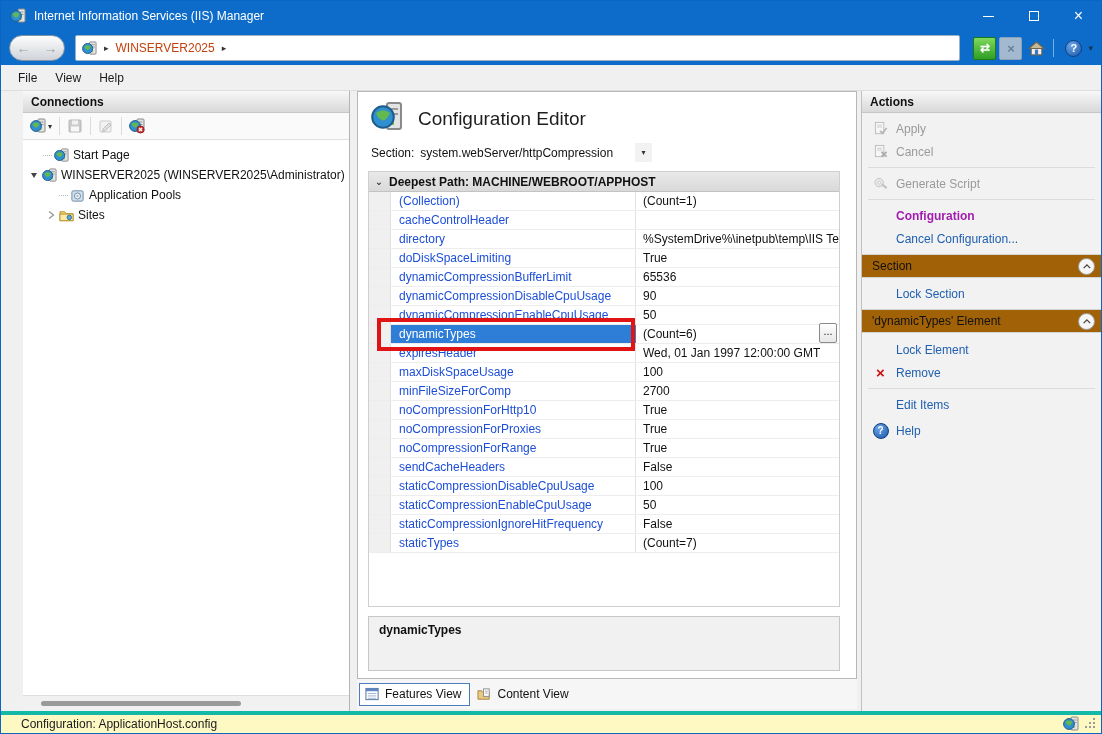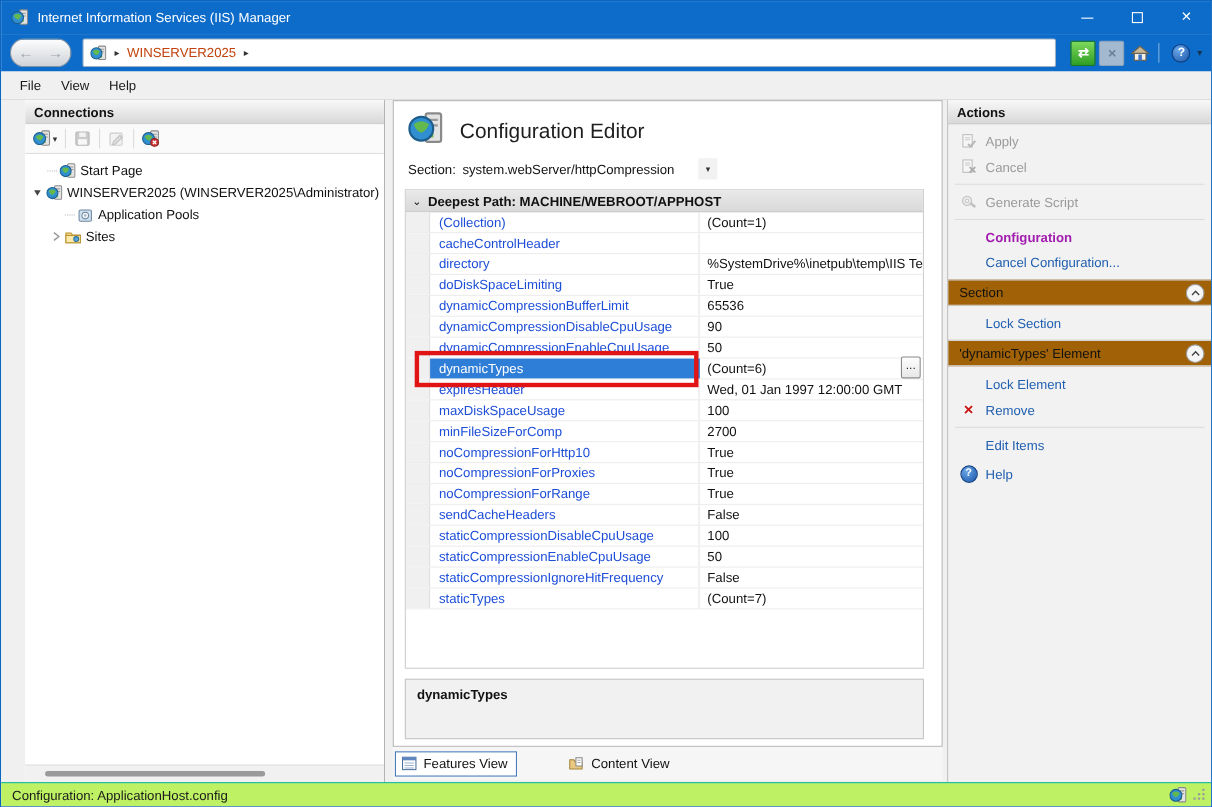--- a/index.html
+++ b/index.html
@@ -75,21 +75,21 @@
   .gvalue { flex:1; padding-left:7px; color:#111; }
   .grow.sel .gname { background:#2e7dd6; color:#fff; border-right-color:#2e7dd6; }
   .ellipsis-btn { position:absolute; right:2px; top:151px; width:18px; height:20px; background:linear-gradient(#fefefe,#e7e7e7); border:1px solid #8a8a8a; border-radius:2px; font-size:11px; line-height:9px; color:#222; display:flex; align-items:flex-start; justify-content:center; padding-top:3px; cursor:pointer; }
   .redbox { position:absolute; border:4px solid #e01414; background:transparent; pointer-events:none; }
   .redbox.name-box { left:8px; top:146px; width:258px; height:33px; }
   .redbox.btn-box { left:558px; top:144px; width:37px; height:37px; }
 
   .desc-box { margin:9px 16px 0 10px; height:55px; background:#f1f1f1; border:1px solid #c6c6c6; padding:6px 10px; font-size:12px; font-weight:bold; color:#111; flex:0 0 auto; }
 
   
-  .tabstrip { height:30px; display:flex; align-items:center; padding-left:2px; background:#f6f6f6;gap:40px; }
+  .tabstrip { height:30px; display:flex; align-items:center; padding-left:2px; background:#f6f6f6; }
   .tab { display:flex; align-items:center; font-size:12px; color:#111; padding:3px 8px 3px 5px; margin-right:2px; cursor:default; }
   .tab .tabicon { margin-right:5px; display:flex; }
   .tab.active { background:#fff; border:1px solid #4a7ebb; }
 
   
   .actions { width:240px; background:#f2f2f2; border-left:1px solid #c0c0c0; display:flex; flex-direction:column; flex:0 0 auto; }
   .actions-body { flex:1; overflow:hidden; padding-top:4px; }
   .act-item { display:flex; align-items:center; height:23px; padding-left:10px; font-size:12px; cursor:pointer; }
   .act-item .aicon { width:17px; margin-right:7px; display:flex; justify-content:center; flex:0 0 auto; }
   .act-item .aspacer { width:24px; flex:0 0 auto; }
@@ -97,21 +97,21 @@
   .act-item.disabled .aicon { opacity:.45; filter:grayscale(1); }
   .act-link { color:#2160b0; }
   .act-bold { font-weight:bold; color:#a21caf; cursor:default;align-items:center; }
   .act-div { height:1px; background:#dcdcdc; margin:4px 6px; }
   .act-group { height:24px; background:#a16207; border-top:1px solid #d4d4d4; border-bottom:1px solid #d4d4d4; display:flex; align-items:center; padding:0 6px 0 10px; font-size:12px; color:#111; margin-top:4px; }
   .act-group .gtitle { flex:1; }
   .chev-circle { width:17px; height:17px; border-radius:50%; border:1px solid #9a9a9a; background:#f6f6f6; display:flex; align-items:center; justify-content:center; cursor:pointer; }
   .remove-x { color:#cc1111; font-weight:bold; font-size:15px; line-height:14px; }
 
   
-  .statusbar { height:22px; background:#bef264; border-top:1px solid #14b8a6; display:flex; align-items:center; font-size:12px; color:#1a1a1a; padding:0 4px 0 10px; flex:0 0 auto; }
+  .statusbar { height:22px; background:#fef9c3; border-top:4px solid #14b8a6; display:flex; align-items:center; font-size:12px; color:#1a1a1a; padding:0 4px 0 20px; flex:0 0 auto; }
   .statusbar .stext { flex:1; }
   .grip { display:grid; grid-template-columns:repeat(3,4px); grid-template-rows:repeat(3,4px); margin-left:6px; }
   .grip i { width:2px; height:2px; background:#9a9a9a; }
   .grip i:nth-child(1),.grip i:nth-child(2),.grip i:nth-child(4) { background:transparent; }
 
   .help-circle { width:17px; height:17px; border-radius:50%; background:radial-gradient(circle at 35% 30%, #6aa7e8, #1a55a8); color:#fff; font-size:11px; font-weight:bold; display:flex; align-items:center; justify-content:center; border:1px solid #0f3f80; }
 </style>
 </head>
 <body>
 

